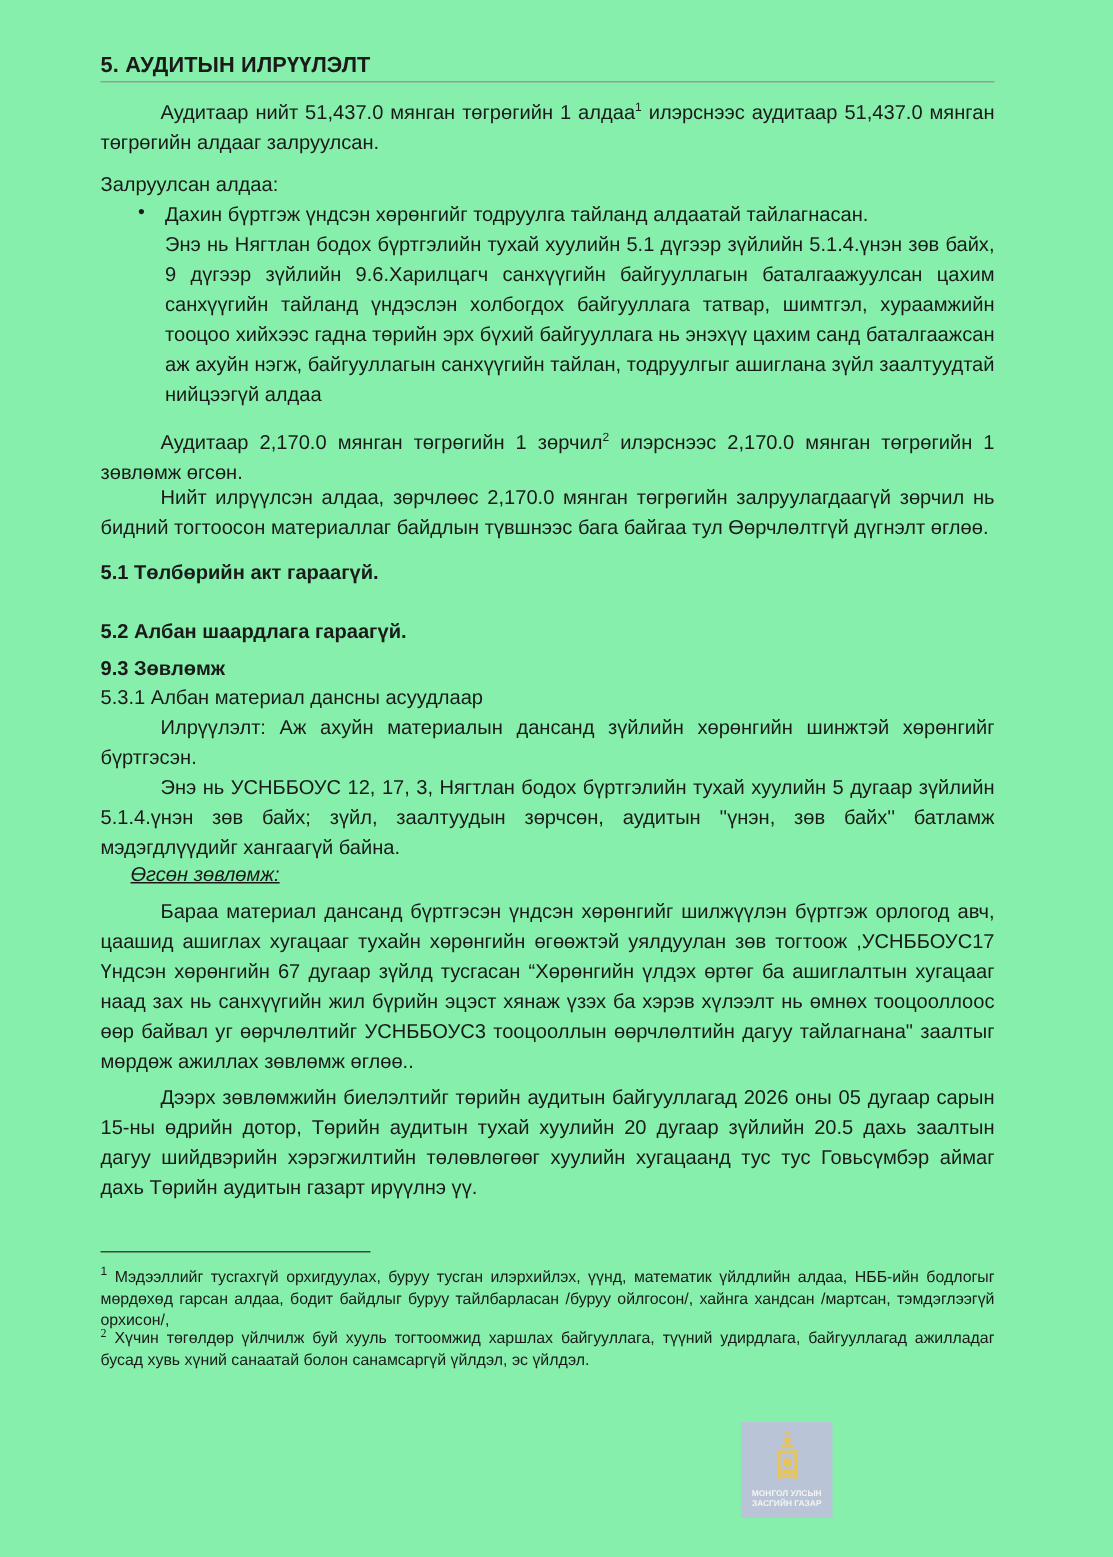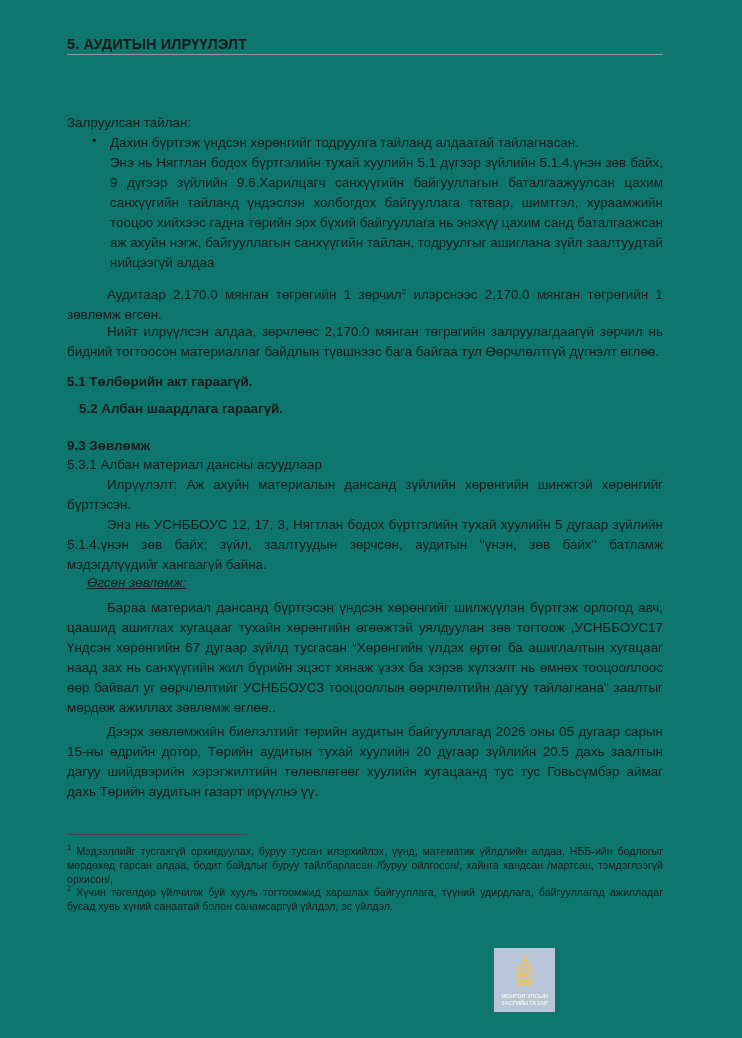--- a/index.html
+++ b/index.html
@@ -1,18 +1,18 @@
 <!DOCTYPE html>
 <html><head>
 <meta charset="utf-8">
 <style>
   html, body { margin:0; padding:0; background:#ffffff; }
   body { width:742px; height:1038px; position:relative; overflow:hidden;
          font-family:"Liberation Sans", sans-serif; color:#1a1a1a; }
-  .page { position:absolute; left:0; top:0; width:742px; height:1038px; background:#0f766e; }
+  .page { position:absolute; left:0; top:0; width:742px; height:1038px; background:#86efac; }
   .h1 { position:absolute; left:67px; top:36px; width:596px; font-weight:bold; font-size:14.5px;
         border-bottom:1px solid #9a9a9a; padding-bottom:2px; letter-spacing:0.1px; }
   .p { position:absolute; left:67px; width:596px; font-size:13.4px; line-height:20px; text-align:justify; }
   .indent { text-indent:40px; }
   .bold { font-weight:bold; }
   .blist { position:absolute; left:110px; width:553px; font-size:13.4px; line-height:20px; text-align:justify; }
   .bullet { position:absolute; left:92px; font-size:13px; }
   .sub-italic { font-style:italic; text-decoration:underline;margin-left:20px; }
   .fn-rule { position:absolute; left:67px; top:834px; width:180px; border-top:1px solid #444; }
   .fn { position:absolute; left:67px; width:596px; font-size:10.6px; line-height:14px; text-align:justify; }
@@ -23,33 +23,34 @@
   .logo-emblem { width:14px; height:36px; margin-bottom:4px; position:relative; }
   .logo-text { color:#f4f4f4; font-size:5.6px; line-height:7px; text-align:center; font-weight:bold; margin-bottom:5px; }
 </style>
 </head>
 <body>
 
 <div class="page">
 
   <div class="h1">5. АУДИТЫН ИЛРҮҮЛЭЛТ</div>
 
+  <div class="p indent" style="top:62px;"><span>Аудитаар нийт 51,437.0 мянган төгрөгийн 1 алдаа</span><sup>1</sup><span> илэрснээс аудитаар 51,437.0 мянган төгрөгийн алдааг залруулсан.</span></div>
 
-  <div class="p" style="top:113px;">Залруулсан тайлан:</div>
+  <div class="p" style="top:113px;">Залруулсан алдаа:</div>
 
   <div class="bullet" style="top:133px;">•</div>
   <div class="blist" style="top:133px;">Дахин бүртгэж үндсэн хөрөнгийг тодруулга тайланд алдаатай тайлагнасан.</div>
   <div class="blist" style="top:153px;">Энэ нь Нягтлан бодох бүртгэлийн тухай хуулийн 5.1 дүгээр зүйлийн 5.1.4.үнэн зөв байх, 9 дүгээр зүйлийн 9.6.Харилцагч санхүүгийн байгууллагын баталгаажуулсан цахим санхүүгийн тайланд үндэслэн холбогдох байгууллага татвар, шимтгэл, хураамжийн тооцоо хийхээс гадна төрийн эрх бүхий байгууллага нь энэхүү цахим санд баталгаажсан аж ахуйн нэгж, байгууллагын санхүүгийн тайлан, тодруулгыг ашиглана зүйл заалтуудтай нийцээгүй алдаа</div>
 
   <div class="p indent" style="top:282px;"><span>Аудитаар 2,170.0 мянган төгрөгийн 1 зөрчил</span><sup>2</sup><span> илэрснээс 2,170.0 мянган төгрөгийн 1 зөвлөмж өгсөн.</span></div>
 
   <div class="p indent" style="top:322px;">Нийт илрүүлсэн алдаа, зөрчлөөс 2,170.0 мянган төгрөгийн залруулагдаагүй зөрчил нь бидний тогтоосон материаллаг байдлын түвшнээс бага байгаа тул Өөрчлөлтгүй дүгнэлт өглөө.</div>
 
   <div class="p bold" style="top:372px;">5.1 Төлбөрийн акт гараагүй.</div>
-  <div class="p bold" style="top:399px;margin-left:12px;">5.2 Албан шаардлага гараагүй.</div>
+  <div class="p bold" style="top:411px;">5.2 Албан шаардлага гараагүй.</div>
   <div class="p bold" style="top:436px;">9.3 Зөвлөмж</div>
   <div class="p" style="top:455px;">5.3.1 Албан материал дансны асуудлаар</div>
 
   <div class="p indent" style="top:475px;">Илрүүлэлт: Аж ахуйн материалын дансанд зүйлийн хөрөнгийн шинжтэй хөрөнгийг бүртгэсэн.</div>
   <div class="p indent" style="top:515px;">Энэ нь УСНББОУС 12, 17, 3, Нягтлан бодох бүртгэлийн тухай хуулийн 5 дугаар зүйлийн 5.1.4.үнэн зөв байх; зүйл, заалтуудын зөрчсөн, аудитын ''үнэн, зөв байх'' батламж мэдэгдлүүдийг хангаагүй байна.</div>
 
   <div class="p sub-italic" style="top:573px;">Өгсөн зөвлөмж:</div>
 
   <div class="p indent" style="top:598px;">Бараа материал дансанд бүртгэсэн үндсэн хөрөнгийг шилжүүлэн бүртгэж орлогод авч, цаашид ашиглах хугацааг тухайн хөрөнгийн өгөөжтэй уялдуулан зөв тогтоож ,УСНББОУС17 Үндсэн хөрөнгийн 67 дугаар зүйлд тусгасан “Хөрөнгийн үлдэх өртөг ба ашиглалтын хугацааг наад зах нь санхүүгийн жил бүрийн эцэст хянаж үзэх ба хэрэв хүлээлт нь өмнөх тооцооллоос өөр байвал уг өөрчлөлтийг УСНББОУС3 тооцооллын өөрчлөлтийн дагуу тайлагнана" заалтыг мөрдөж ажиллах зөвлөмж өглөө..</div>
 

